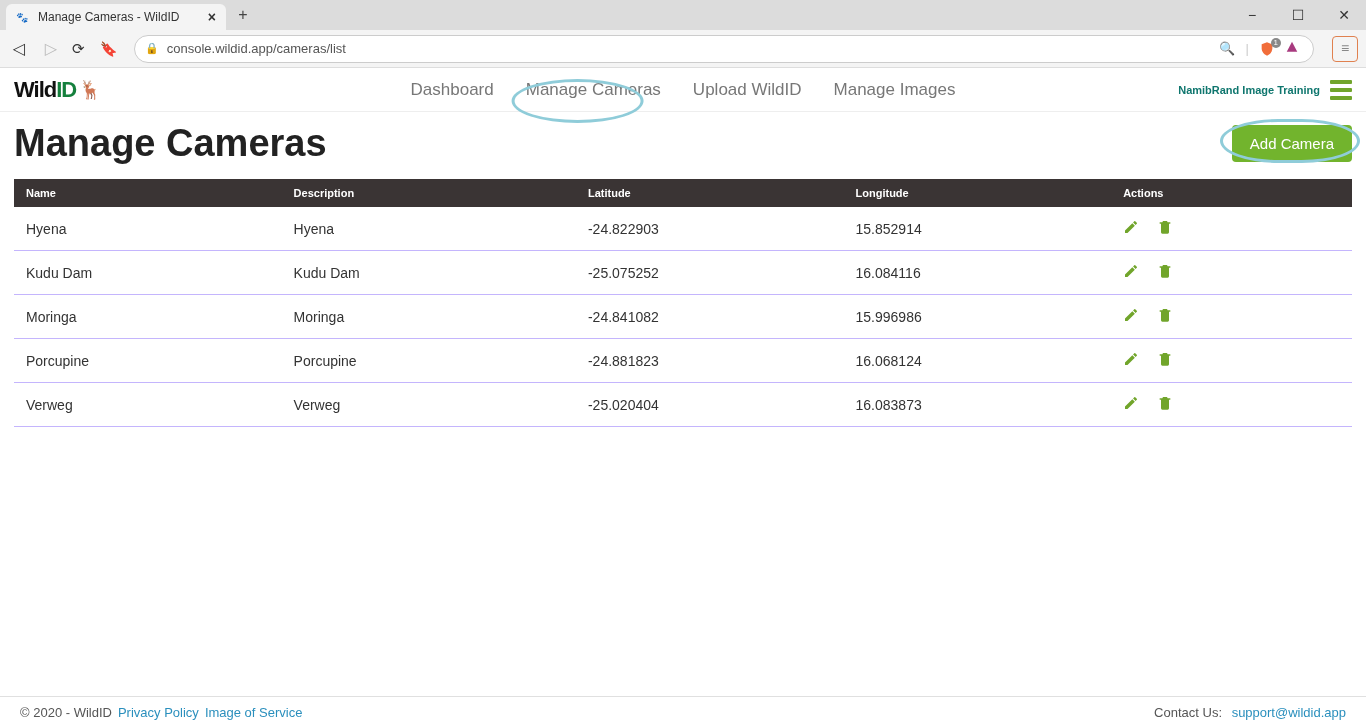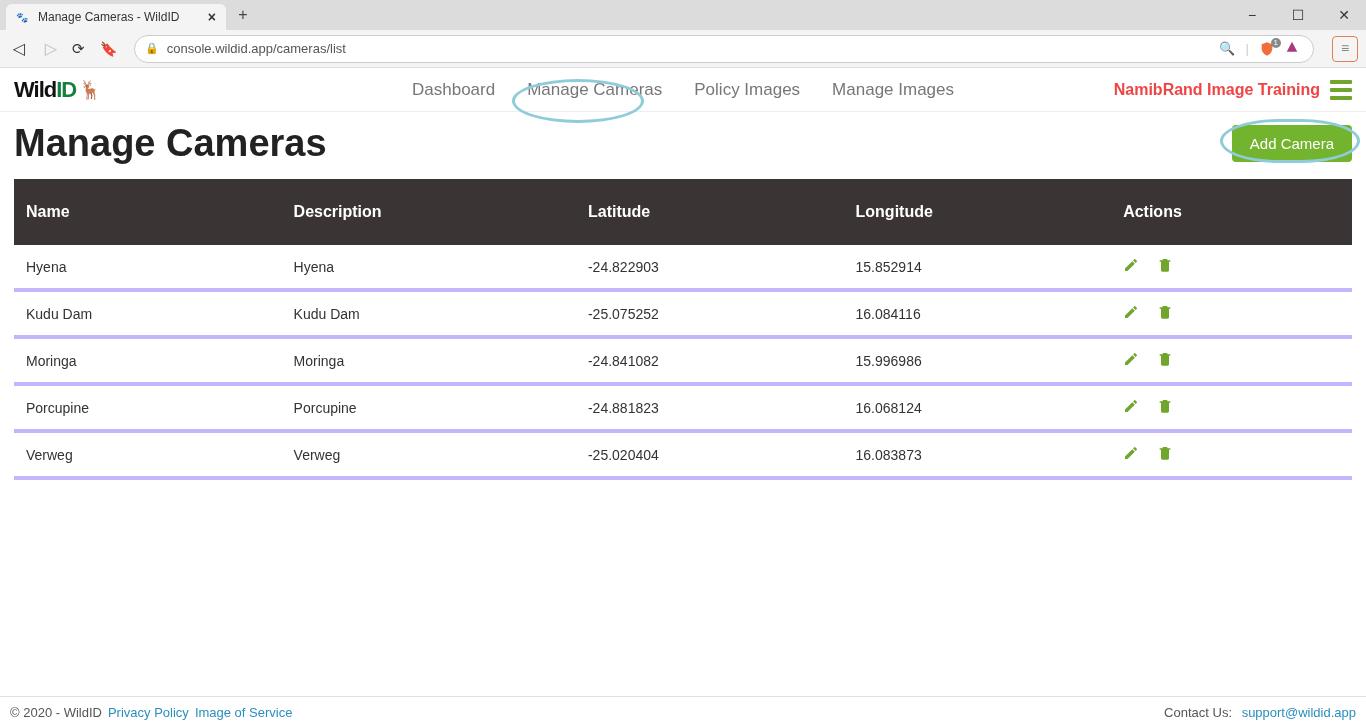--- a/index.html
+++ b/index.html
@@ -34,46 +34,46 @@
   
   .site-header { height: 44px; display:flex; align-items:center; padding: 0 14px; border-bottom:1px solid #eee; position: relative; background:#fff;}
   .logo { font-weight: 900; font-size:22px; letter-spacing:-1px; display:flex; align-items:center;justify-content:flex-end;}
   .logo .w1 { color:#111;}
   .logo .w2 { color:#15803d;}
   .logo .deer { font-size:18px; margin-left:3px;}
   .nav-links { position:absolute; left:50%; transform:translateX(-50%); display:flex; gap:32px; font-size:17px; color:#777;}
   .nav-links a { color:#777; text-decoration:none; cursor:pointer;}
   .nav-links a.active { color:#777; }
   .nav-highlight { position:absolute; border:3px solid #8fccd9; border-radius:50%; width:132px; height:44px; left:50%; transform:translateX(-171px); top:-1px; pointer-events:none;}
-  .project-label { margin-left:auto; font-weight:700; font-size:16px; color:#ef4444; margin-right:10px;}
+  .project-label { margin-left:auto; font-weight:700; font-size:11px; color:#0f766e; margin-right:10px;}
   .hamburger-site { display:flex; flex-direction:column; gap:4px; cursor:pointer;}
   .hamburger-site span { width:22px; height:4px; background:#71a52b; border-radius:1px;}
 
   
   .page { flex:1; padding: 10px 14px; position:relative;}
   .page-head { display:flex; align-items:center;}
   .page-title { font-size:38px; font-weight:700; color:#222;}
   .add-btn-wrap { margin-left:auto; position:relative;border-radius:10px;}
   .add-btn { background:#72b42d; color:#fff; border:none; padding:10px 18px; border-radius:4px; font-size:15px; cursor:pointer;}
   .add-highlight { position:absolute; border:3px solid #8fccd9; border-radius:50% / 60%; width:140px; height:44px; top:-6px; left:-12px; pointer-events:none;}
 
   table { width:100%; border-collapse: collapse; margin-top:14px;}
   thead tr { background:#3a3434; color:#fff;}
-  th { text-align:left; padding:24px 12px; font-size:16px; font-weight:700;}
-  tbody td { padding:12px 12px; font-size:14px; color:#333; border-bottom:4px solid #c4b5fd;}
+  th { text-align:left; padding:8px 12px; font-size:11px; font-weight:700;}
+  tbody td { padding:12px 12px; font-size:14px; color:#333; border-bottom:1px solid #c4b5fd;}
   .col-name { width:20%;}
   .col-desc { width:22%;}
   .col-lat { width:20%;}
   .col-lon { width:20%;}
   .col-act { width:18%;}
   .action-cell { display:flex; gap:18px; align-items:center;}
   .action-cell svg { width:16px; height:16px; cursor:pointer;}
 
   
-  .footer { height:32px; border-top:1px solid #e0e0e0; display:flex; align-items:center; padding:0 10px; font-size:13px; color:#555; background:#fff;}
+  .footer { height:32px; border-top:1px solid #e0e0e0; display:flex; align-items:center; padding:0 20px; font-size:13px; color:#555; background:#fff;}
   .footer a { color:#2a8fbd; text-decoration:none; margin-left:6px; cursor:pointer;}
   .footer .right { margin-left:auto;}
 </style>
 </head>
 <body>
 
 <div class="tabstrip">
   <div class="tab">
     <span class="tab-icon">🐾</span>
     <span>Manage Cameras - WildID</span>
@@ -120,21 +120,21 @@
 
 <div class="site-header">
   <div class="logo">
     <span class="w1">Wild</span>
       <span class="w2">ID</span>
       <span class="deer">🦌</span>
   </div>
   <div class="nav-links">
     <a>Dashboard</a>
     <a class="active">Manage Cameras</a>
-    <a>Policy Images</a>
+    <a>Upload WildID</a>
     <a>Manage Images</a>
     <div class="nav-highlight"></div>
   </div>
   <div class="project-label">NamibRand Image Training</div>
   <div class="hamburger-site">
     <span></span>
       <span></span>
       <span></span>
   </div>
 </div>

